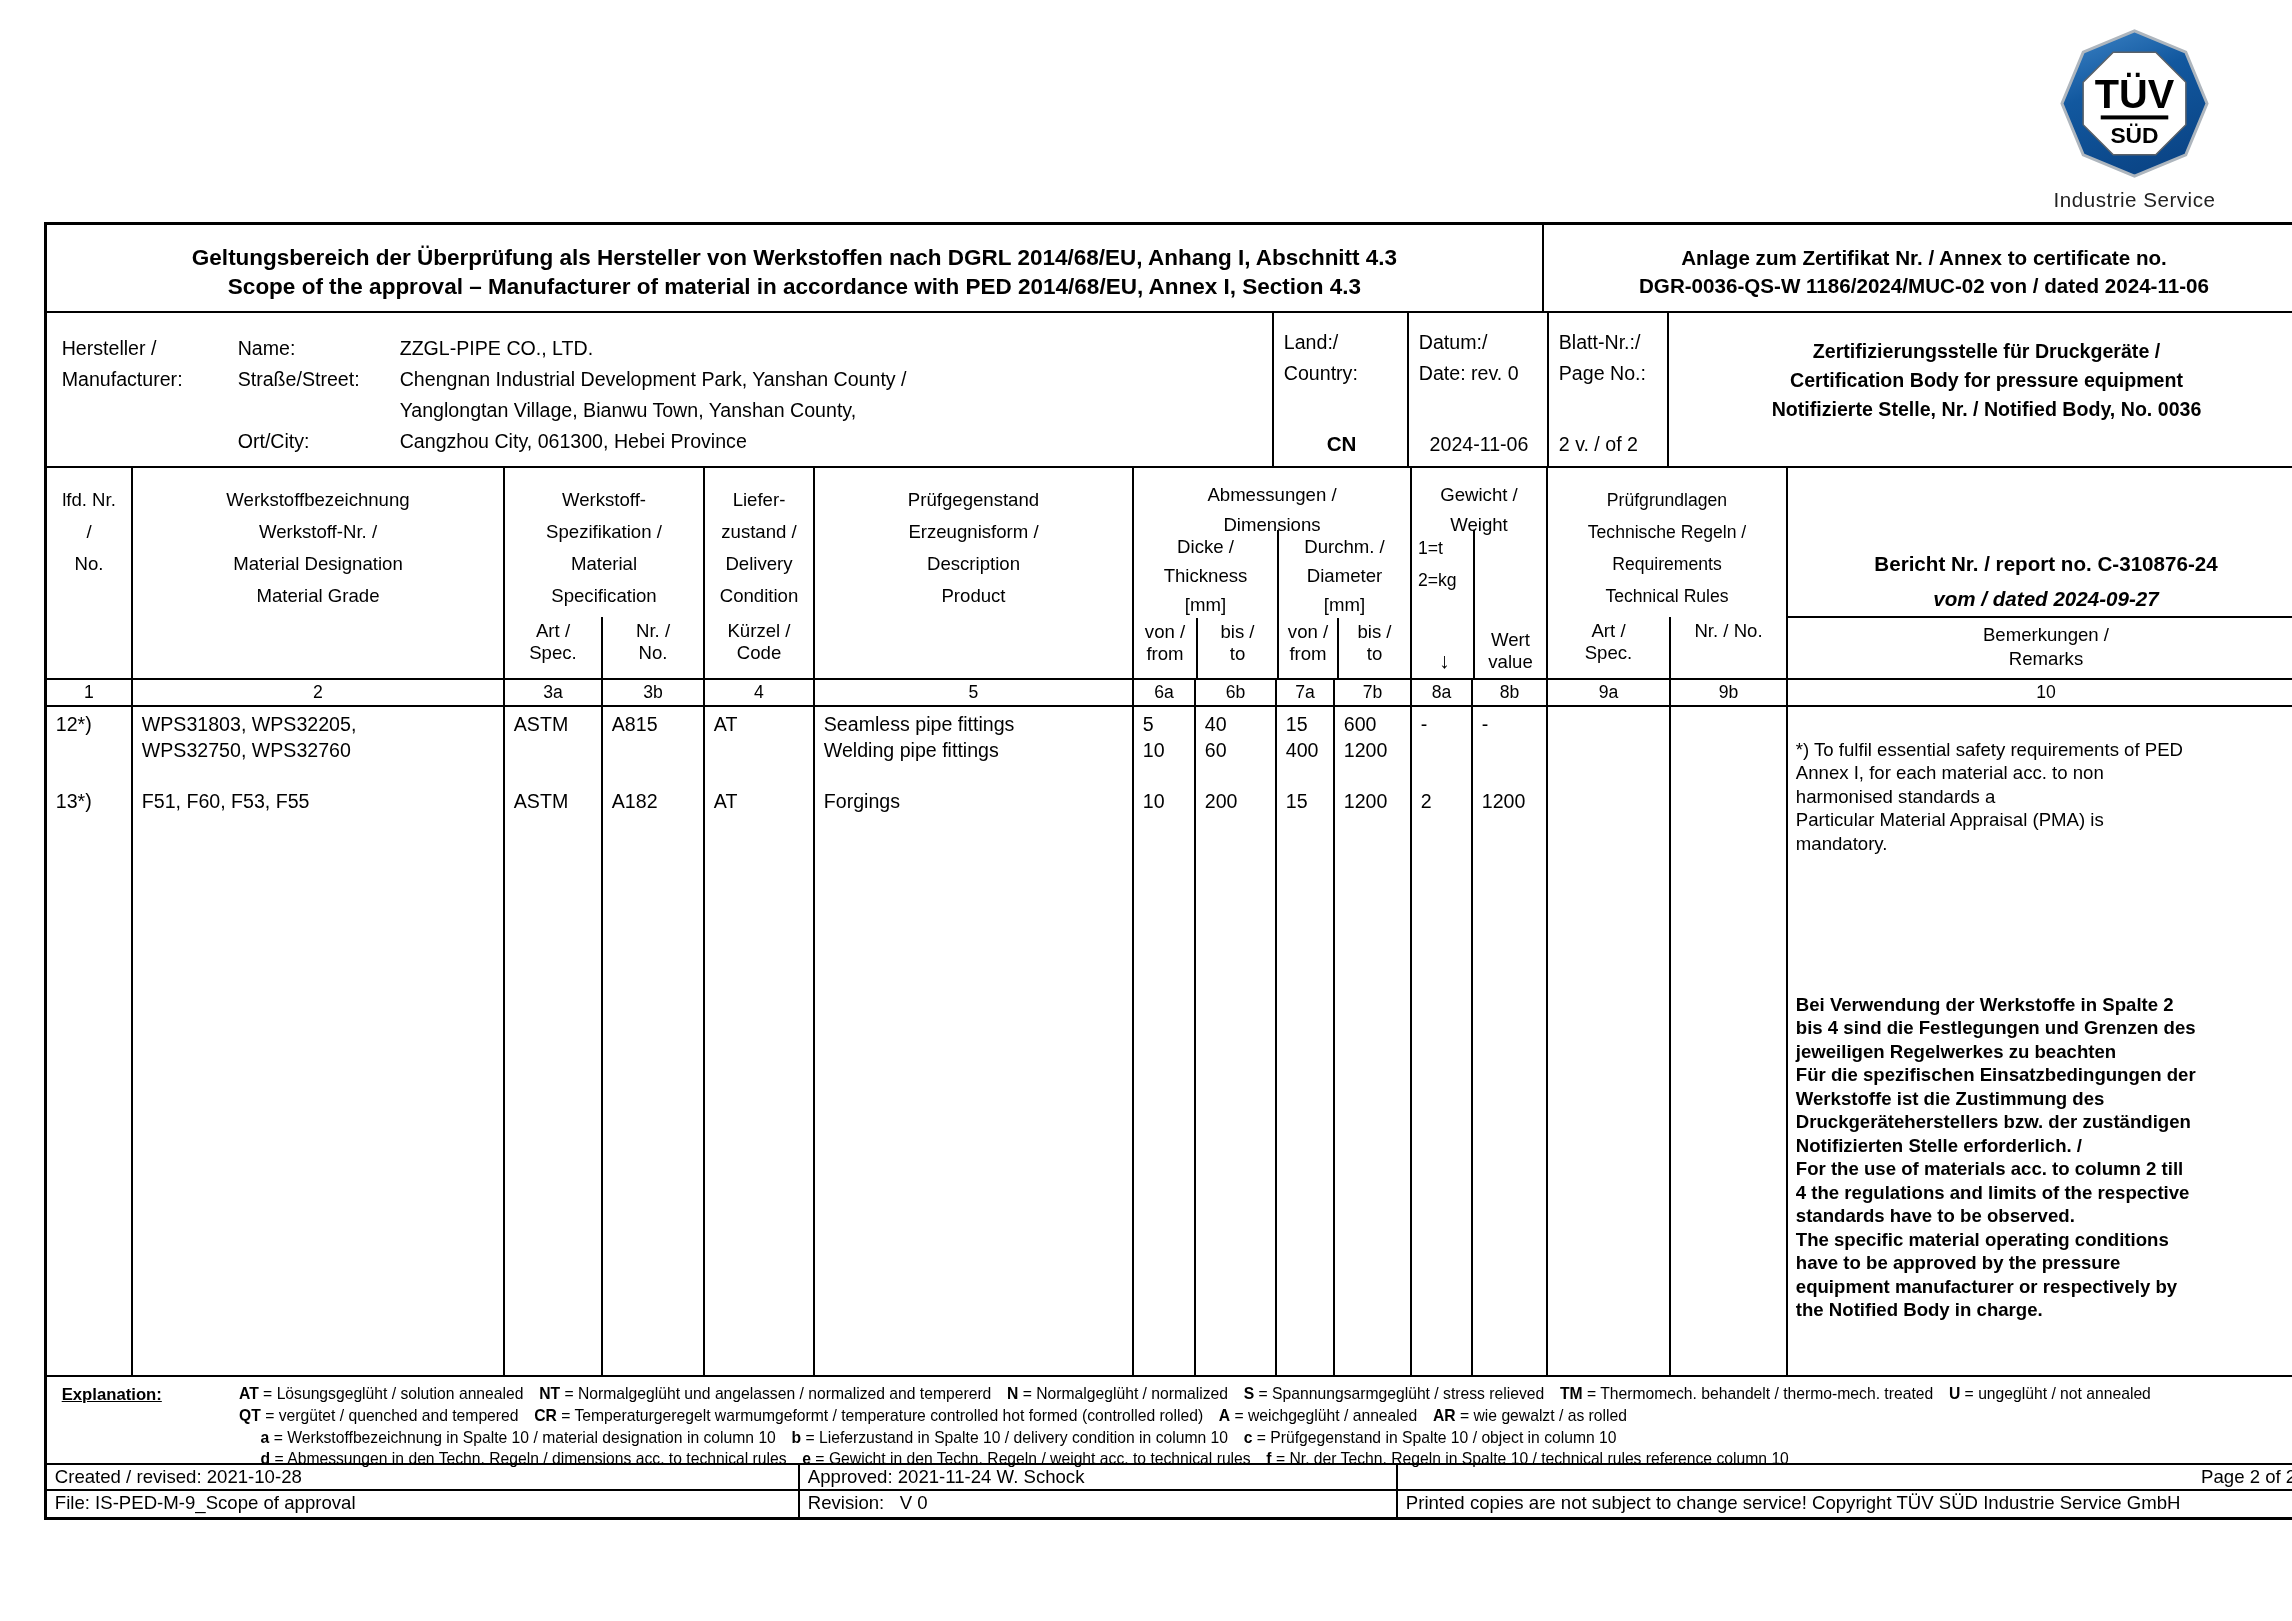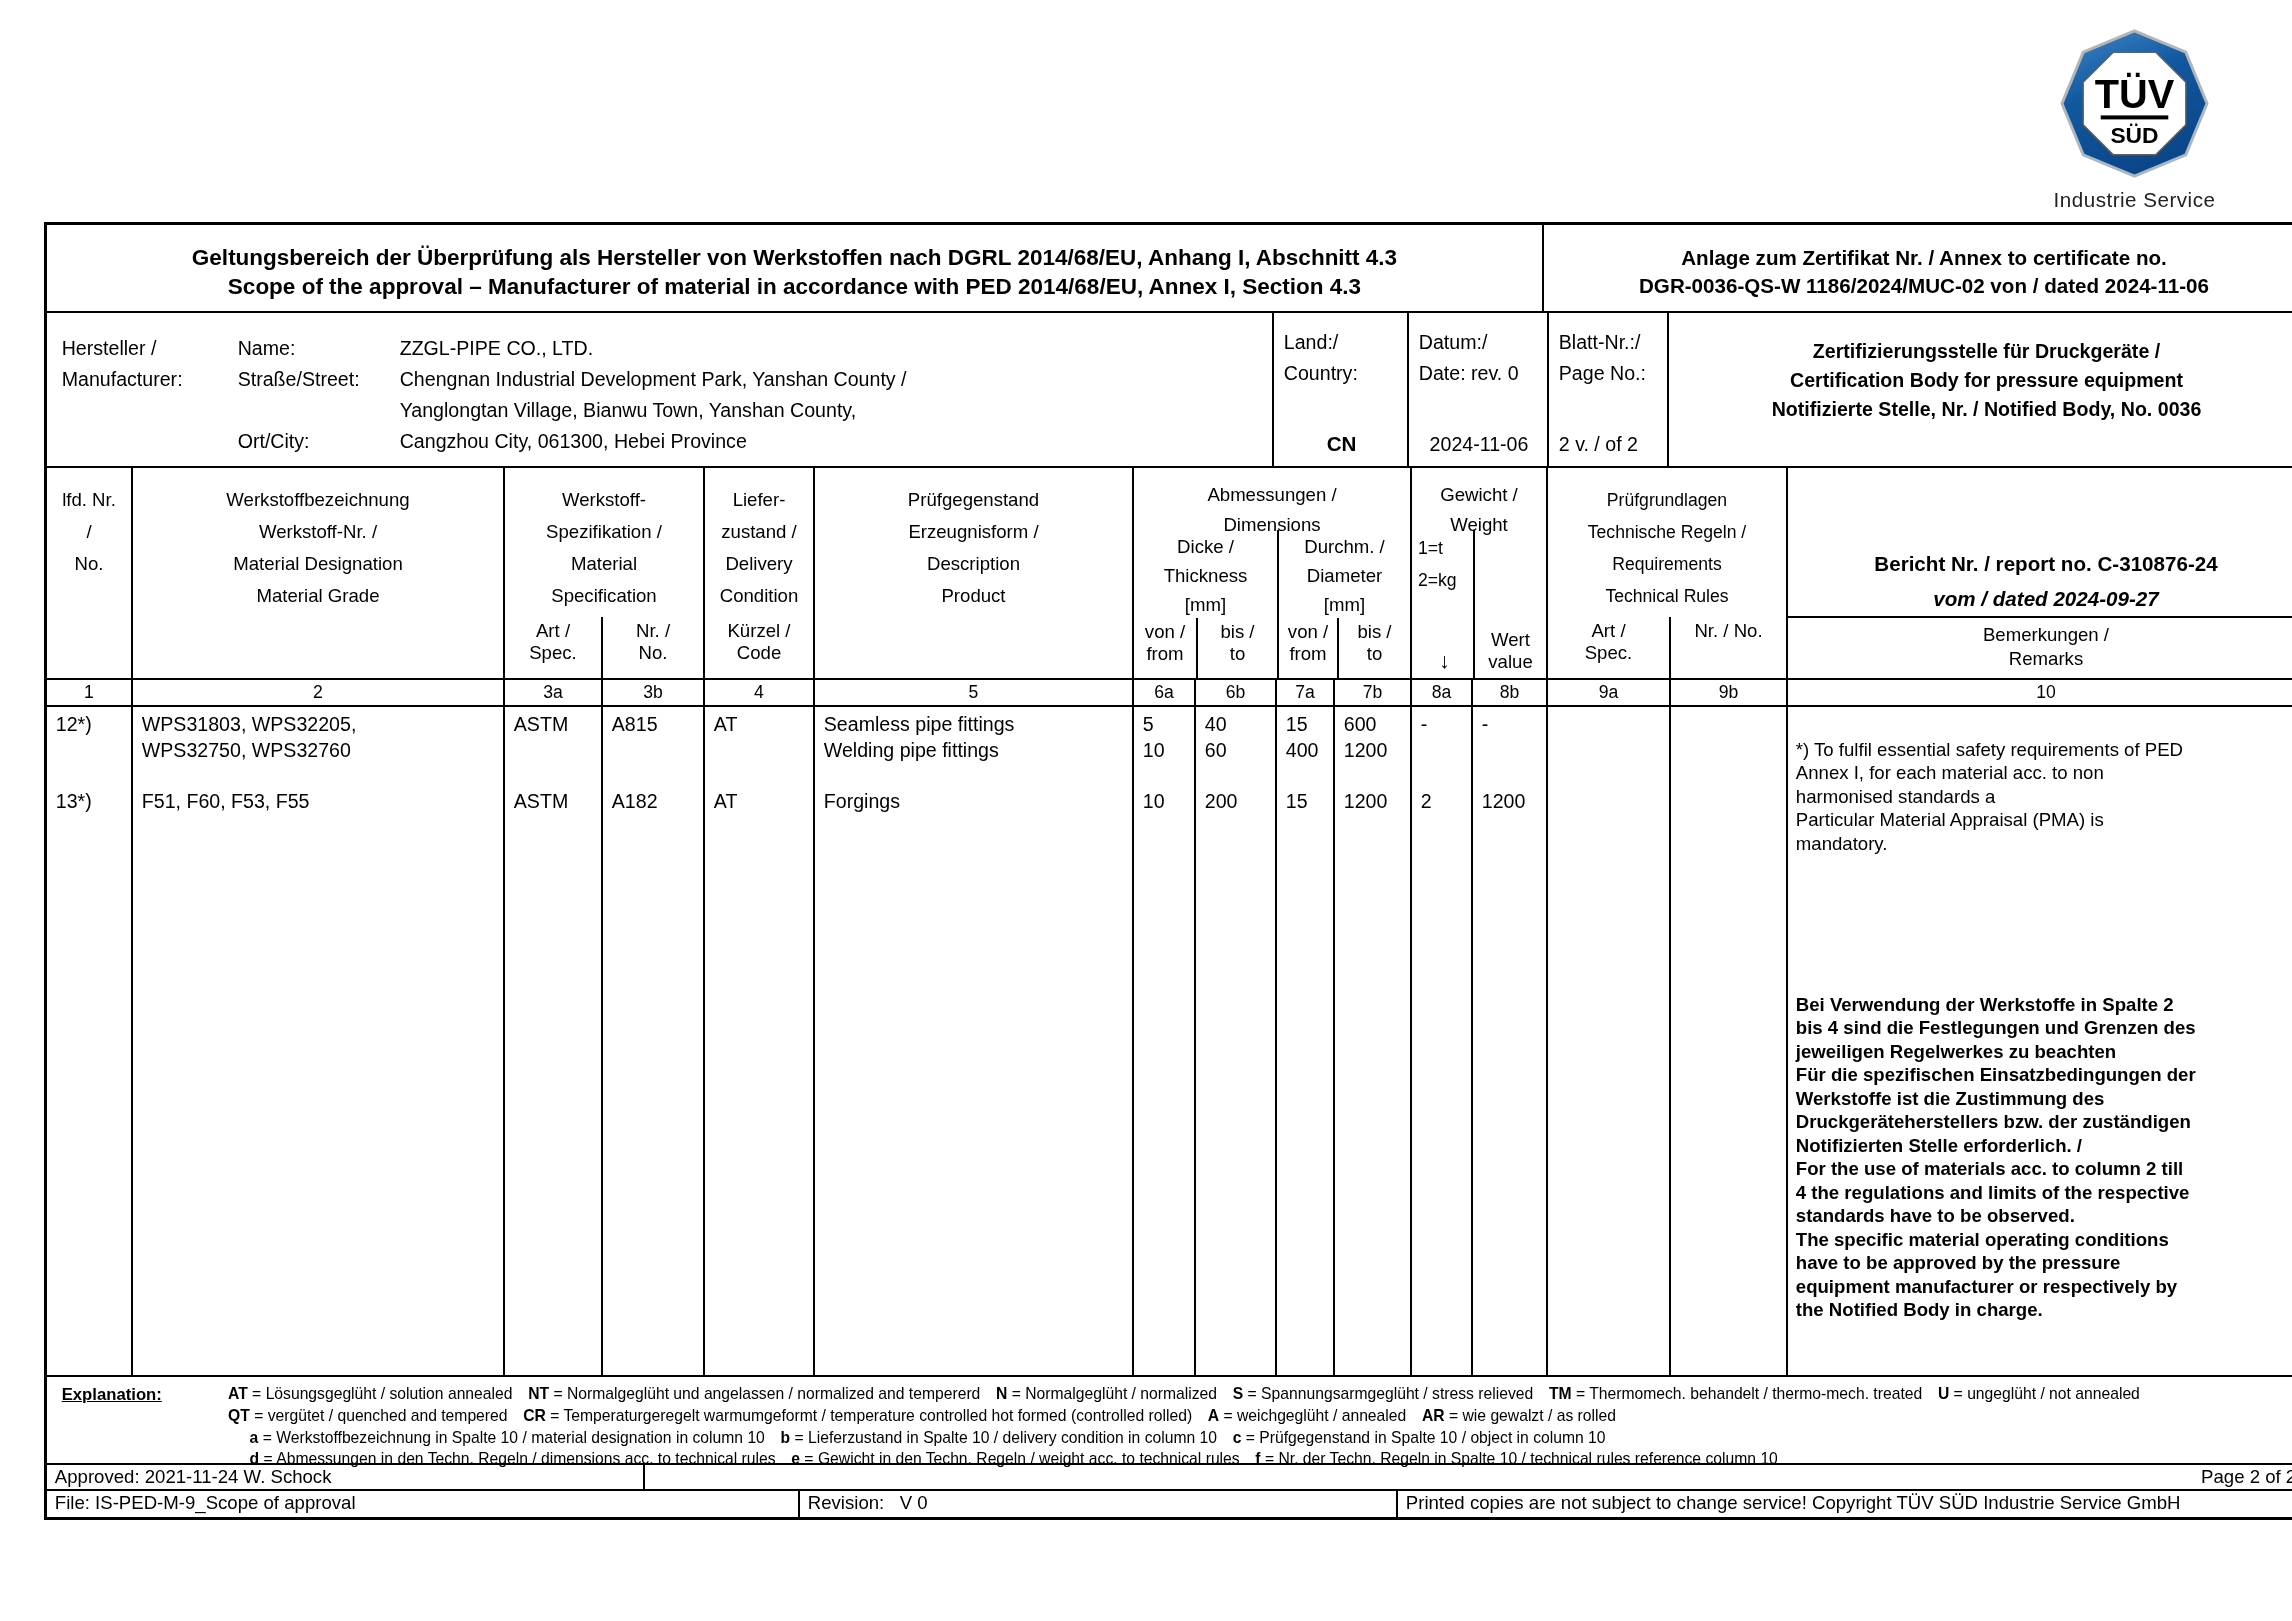--- a/index.html
+++ b/index.html
@@ -76,21 +76,21 @@
   .data-row { display:flex; height:670px; border-bottom:2px solid #000; font-size:19.6px; }
   .dcol { border-right:2px solid #000; padding:5.9px 0 0 8.8px; line-height:25.5px; white-space:pre-line; overflow:hidden; }
   .dcol:last-child { border-right:none; }
   .remark-note { font-size:18.6px; line-height:23.5px; white-space:pre-line; }
   .remark-bold { font-size:18.6px; line-height:23.5px; font-weight:bold; white-space:pre-line; margin-top:112px; }
   .dcol.c10 { padding:5.9px 7.8px 0 7.8px; }
 
   
   .exp-row { position:relative; height:88px; border-bottom:2.9px solid #000; font-size:15.7px; }
   .exp-label { position:absolute; left:14.7px; top:8.8px; font-weight:bold; text-decoration:underline; font-size:16.7px; }
-  .exp-lines { position:absolute; left:181px; top:6.9px; line-height:21.6px; }
+  .exp-lines { position:absolute; left:192px; top:6.9px; line-height:21.6px; }
   .exp-line.indent { padding-left:21.6px; }
   .exp-item { margin-right:15.7px; }
 
   
   .foot-row { display:flex; font-size:18.6px; }
   .foot-row.r1 { height:26.5px; border-bottom:2px solid #000; }
   .foot-row.r2 { height:25.5px; }
   .fc1 { width:753px; border-right:2px solid #000; padding-left:7.8px; line-height:24.5px; }
   .fc2 { width:598px; border-right:2px solid #000; padding-left:7.8px; line-height:24.5px; }
   .fc3 { flex:1; padding:0 7.8px; line-height:24.5px; }
@@ -359,20 +359,21 @@
     <div class="exp-label">Explanation:</div>
     <div class="exp-lines">
       <div class="exp-line"><span class="exp-item"><b>AT</b> = Lösungsgeglüht / solution annealed</span><span class="exp-item"><b>NT</b> = Normalgeglüht und angelassen / normalized and tempererd</span><span class="exp-item"><b>N</b> = Normalgeglüht / normalized</span><span class="exp-item"><b>S</b> = Spannungsarmgeglüht / stress relieved</span><span class="exp-item"><b>TM</b> = Thermomech. behandelt / thermo-mech. treated</span><span class="exp-item"><b>U</b> = ungeglüht / not annealed</span></div>
       <div class="exp-line"><span class="exp-item"><b>QT</b> = vergütet / quenched and tempered</span><span class="exp-item"><b>CR</b> = Temperaturgeregelt warmumgeformt / temperature controlled hot formed (controlled rolled)</span><span class="exp-item"><b>A</b> = weichgeglüht / annealed</span><span class="exp-item"><b>AR</b> = wie gewalzt / as rolled</span></div>
       <div class="exp-line indent"><span class="exp-item"><b>a</b> = Werkstoffbezeichnung in Spalte 10 / material designation in column 10</span><span class="exp-item"><b>b</b> = Lieferzustand in Spalte 10 / delivery condition in column 10</span><span class="exp-item"><b>c</b> = Prüfgegenstand in Spalte 10 / object in column 10</span></div>
       <div class="exp-line indent"><span class="exp-item"><b>d</b> = Abmessungen in den Techn. Regeln / dimensions acc. to technical rules</span><span class="exp-item"><b>e</b> = Gewicht in den Techn. Regeln / weight acc. to technical rules</span><span class="exp-item"><b>f</b> = Nr. der Techn. Regeln in Spalte 10 / technical rules reference column 10</span></div>
     </div>
   </div>
 
   <div class="foot-row r1">
+    <div class="fc1">Created / revised: 2021-10-28</div>
     <div class="fc2">Approved: 2021-11-24 W. Schock</div>
     <div class="fc3 right">Page 2 of 2</div>
   </div>
   <div class="foot-row r2">
     <div class="fc1">File: IS-PED-M-9_Scope of approval</div>
     <div class="fc2 pre">Revision:   V 0</div>
     <div class="fc3">Printed copies are not subject to change service! Copyright TÜV SÜD Industrie Service GmbH</div>
   </div>
 
 </div>

